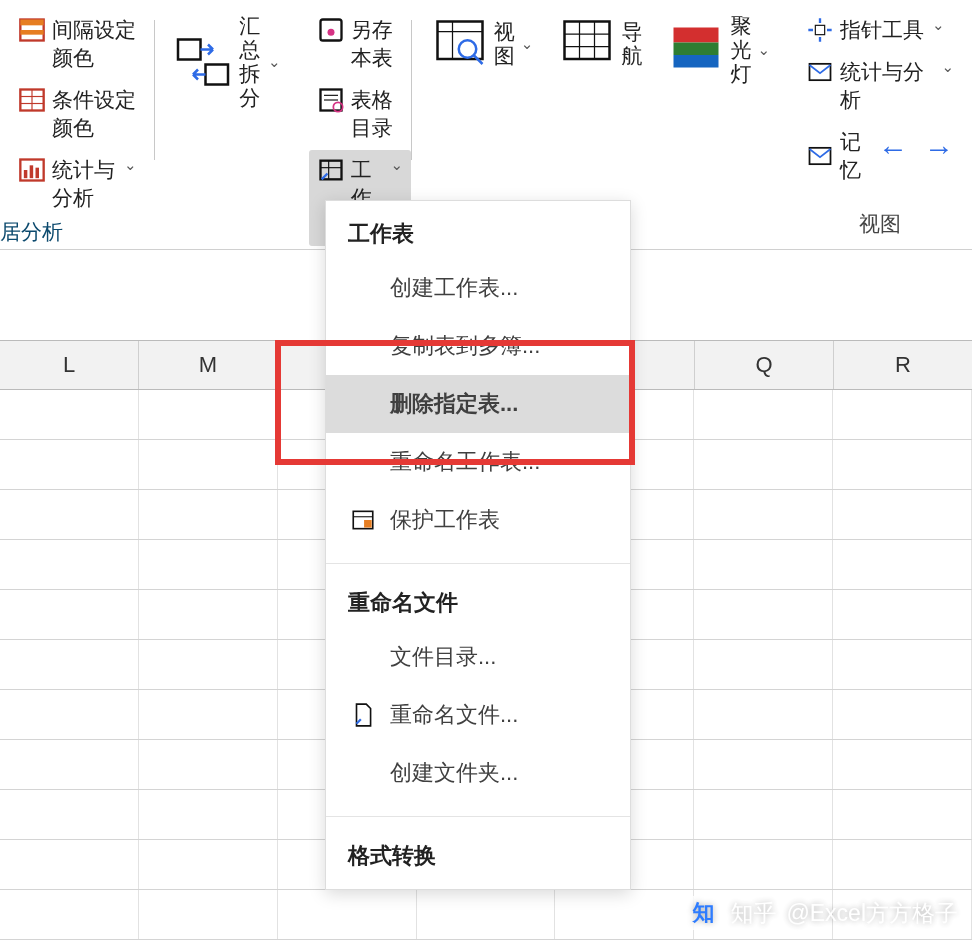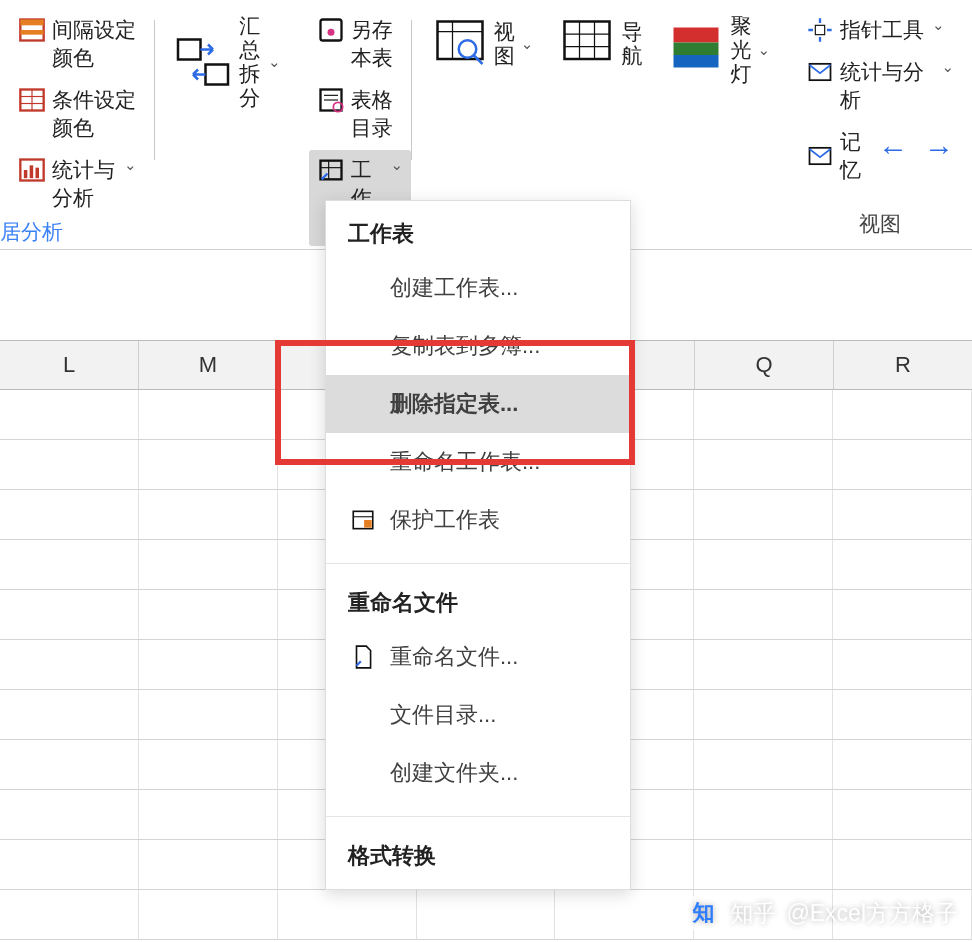--- a/index.html
+++ b/index.html
@@ -42,21 +42,21 @@
 .dd-item { display: flex; align-items: center; gap: 12px; padding: 14px 22px; font-size: 22px; color: #404040; cursor: pointer; }
 .dd-item.hovered { background: #dcdcdc; font-weight: bold; }
 .dd-item .ico { width: 30px; height: 26px; }
 .dd-item .spacer { width: 30px; }
 .dd-divider { height: 1px; background: #e4e4e4; margin: 6px 0; }
 
 
 .highlight-box { position: absolute; border: 6px solid #e53935; pointer-events: none; z-index: 20; }
 
 
-.clip-label { position:absolute; top:218px; left:0; font-size:21px; color:#3b82f6; background:#fff; }
+.clip-label { position:absolute; top:218px; left:0; font-size:21px; color:#0c4a6e; background:#fff; }
 
 
 .watermark { position: absolute; right: 14px; bottom: 12px; display: flex; align-items: center; gap: 10px; color: #fff; text-shadow: 0 0 6px rgba(0,0,0,.4); font-size: 23px; z-index: 30; opacity: 0.85; }
 .watermark .zhi { width: 34px; height: 34px; background: #fff; color: #0a66ff; border-radius: 6px; display: inline-flex; align-items: center; justify-content: center; font-weight: 700; font-size: 22px; }
 
 
 .arrow-nav { color:#2e6be6; font-size:30px; display:flex; gap:16px; }
 </style>
 </head>
 <body>
@@ -384,32 +384,32 @@
             <rect x="13" y="12" width="7" height="7" fill="#e67e22"></rect>
           </svg>
       </span>
       <span>保护工作表</span>
     </div>
   </div>
   <div class="dd-divider"></div>
   <div class="dd-section">
     <div class="dd-title">重命名文件</div>
     <div class="dd-item">
+        <span class="spacer"></span>
+        <span>文件目录...</span>
+      </div>
+    <div class="dd-item">
       <span class="ico">
         <svg viewBox="0 0 24 24">
             <path d="M6 2h9l4 4v16H6z" fill="none" stroke="#111" stroke-width="1.5"></path>
             <path d="M6 20 l4-4" stroke="#2e6be6" stroke-width="2"></path>
           </svg>
       </span>
       <span>重命名文件...</span>
     </div>
-    <div class="dd-item">
-        <span class="spacer"></span>
-        <span>文件目录...</span>
-      </div>
     <div class="dd-item">
         <span class="spacer"></span>
         <span>创建文件夹...</span>
       </div>
   </div>
   <div class="dd-divider"></div>
   <div class="dd-section">
     <div class="dd-title">格式转换</div>
   </div>
 </div>

